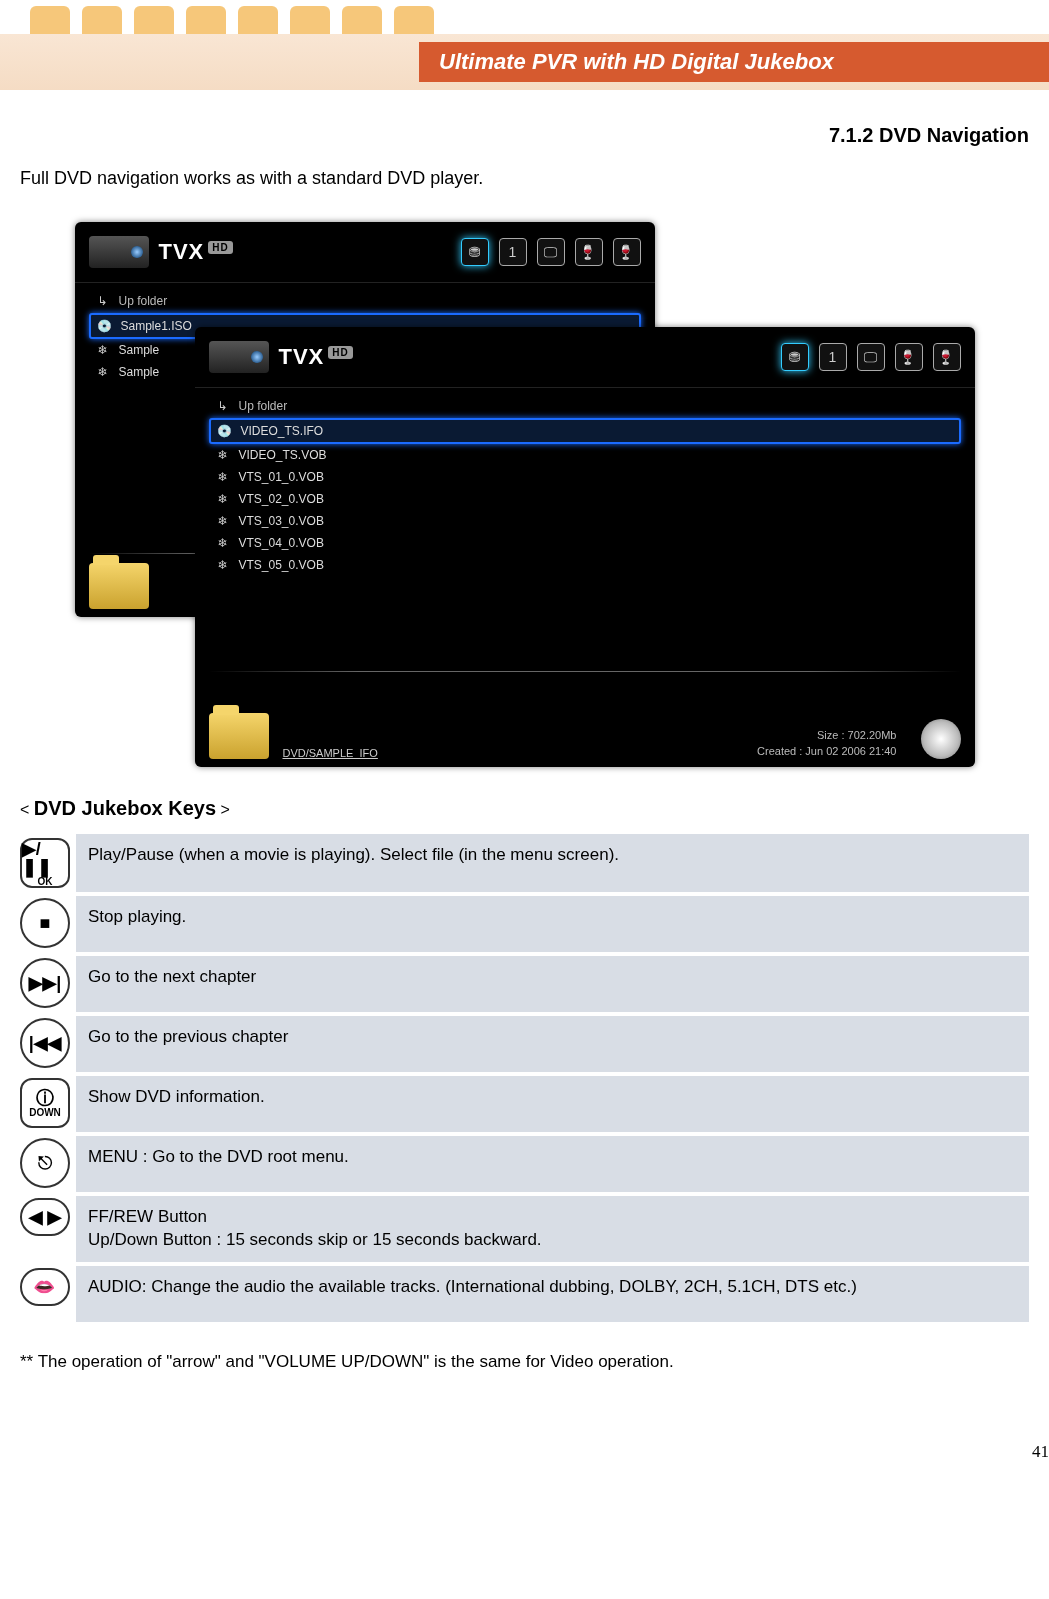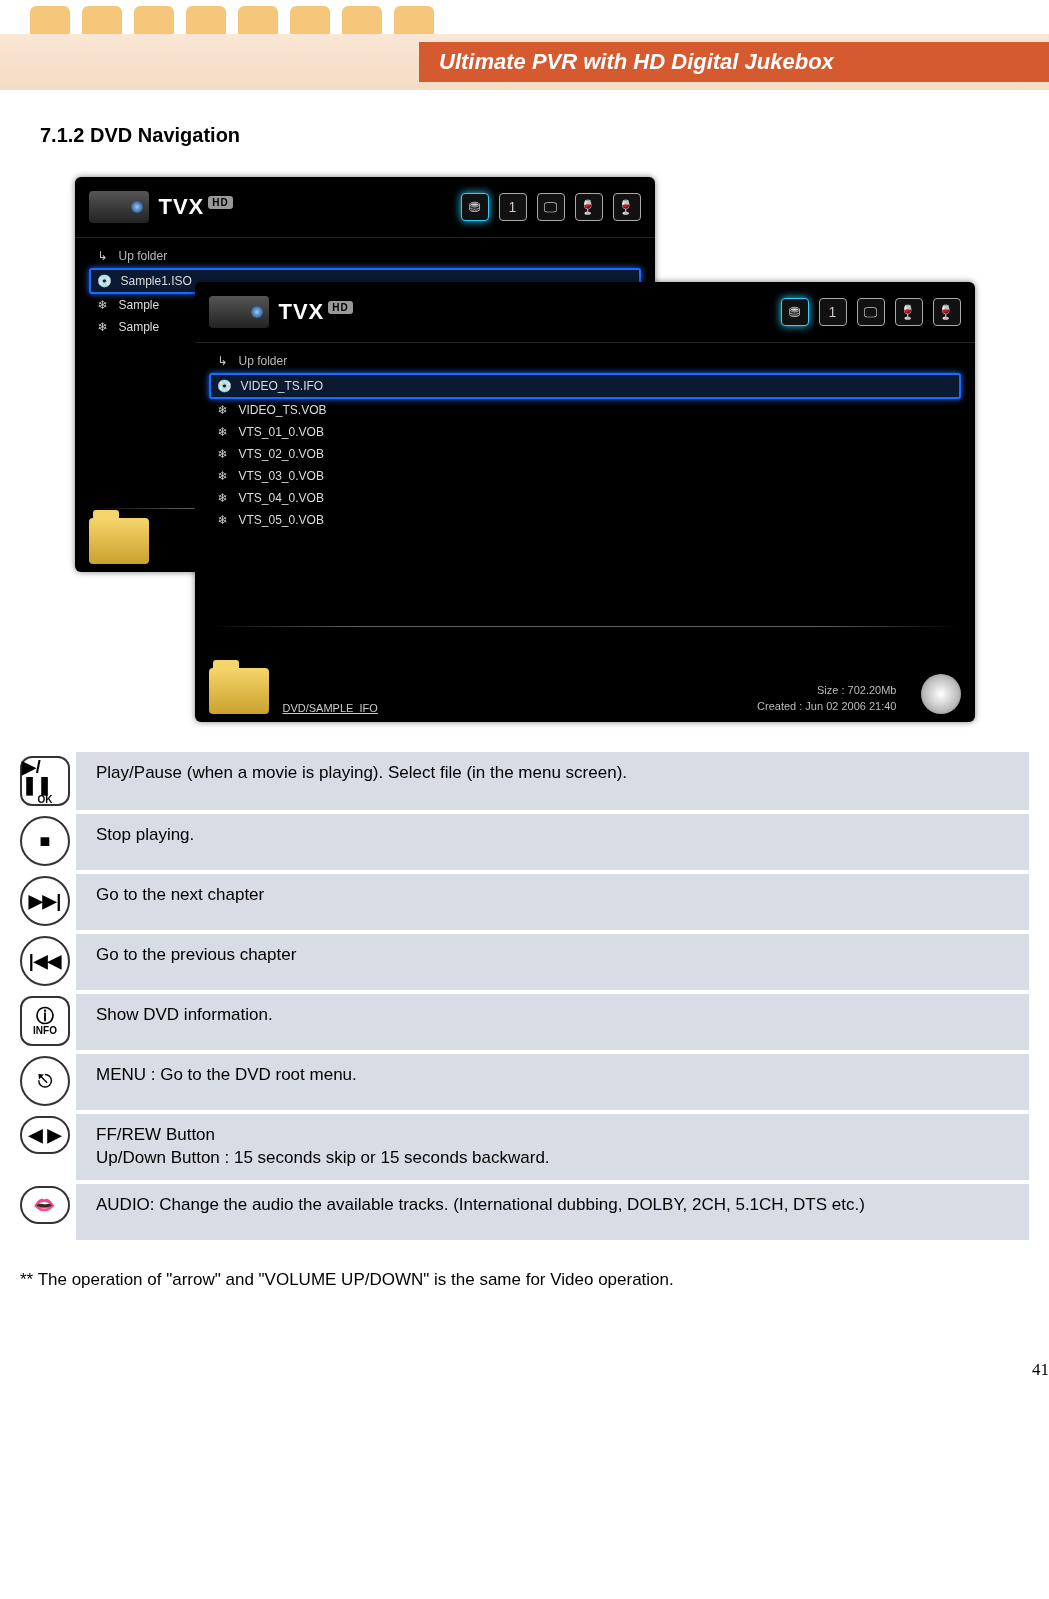--- a/index.html
+++ b/index.html
@@ -44,20 +44,21 @@
     display:flex;align-items:center;
     width: 590px;
   }
   .content {
     padding: 16px 20px 0 20px;
   }
   h3.section {
     font-size: 20px;
     font-weight: bold;
     margin: 18px 0 18px 20px;
+    text-align: right;
   }
   p.body {
     font-size: 18px;
     margin: 12px 0;
     line-height: 1.5;
   }
   .bold { font-weight: bold; }
   
   .figure-area {
     position: relative;
@@ -148,21 +149,21 @@
   .fb-meta {margin-left:auto;text-align:right;font-size:11px;color:#bbb;line-height:1.4;margin-top:47px;}
   .disc-ic{width:40px;height:40px;border-radius:50%;background:radial-gradient(#fff,#bbb 60%,#666);margin-left:10px;}
   
   h3.keys {
     font-size:20px;font-weight:bold;margin:26px 0 14px 0;
   }
   h3.keys .lt{font-weight:normal;font-size:16px;}
   .keys-table{width:100%;border-collapse:collapse;}
   .keys-table tr{height:60px;}
   .kcell-icon{width:56px;vertical-align:top;padding:4px 0;}
-  .kcell-desc{background:#d8dde5;padding:10px 20px;font-size:17px;vertical-align:top;line-height:1.35;border-bottom:4px solid #fff;}
+  .kcell-desc{background:#d8dde5;padding:10px 12px;font-size:17px;vertical-align:top;line-height:1.35;border-bottom:4px solid #fff;}
   .remote-btn{
     width:46px;height:46px;border:2px solid #333;border-radius:12px;
     display:flex;flex-direction:column;align-items:center;justify-content:center;
     font-size:10px;font-weight:bold;background:#fff;
   }
   .remote-btn .glyph{font-size:18px;line-height:1;}
   .remote-btn.round{border-radius:50%;}
   .remote-btn.oval{border-radius:22px;height:34px;}
   .remote-btn.split{flex-direction:row;gap:6px;}
   .footnote{font-size:17px;margin:26px 0;}
@@ -180,20 +181,21 @@
   <div class="tab-stub"></div>
   <div class="tab-stub"></div>
   <div class="tab-stub"></div>
 </div>
 <div class="header-band">
   <div class="header-title">Ultimate PVR with HD Digital Jukebox</div>
 </div>
 
 <div class="content">
   <h3 class="section">7.1.2 DVD Navigation</h3>
+  <p class="body">Full DVD navigation works as with a standard DVD player.</p>
 
   <div class="figure-area">
 
     <div class="fb-panel fb-back">
       <div class="fb-topbar">
         <div class="hdd-icon"></div>
         <span class="brand"><span>TVX</span><span class="brand-hd">HD</span></span>
         <div class="top-icons">
           <div class="top-ic glow">⛃</div>
           <div class="top-ic">1</div>
@@ -276,20 +278,21 @@
         <div class="fb-path">DVD/SAMPLE_IFO</div>
         <div class="fb-meta">
           <div>Size : 702.20Mb</div>
           <div>Created : Jun 02 2006   21:40</div>
         </div>
         <div class="disc-ic"></div>
       </div>
     </div>
   </div>
 
+  <h3 class="keys"><span class="lt">&lt; </span><span>DVD Jukebox Keys</span><span class="lt"> &gt;</span></h3>
 
   <table class="keys-table">
     <tbody>
         <tr>
       <td class="kcell-icon">
             <div class="remote-btn">
               <span class="glyph">▶/❚❚</span>
               <span>OK</span>
             </div>
           </td>
@@ -316,21 +319,21 @@
             <div class="remote-btn round">
               <span class="glyph">|◀◀</span>
             </div>
           </td>
       <td class="kcell-desc">Go to the previous chapter</td>
     </tr>
     <tr>
       <td class="kcell-icon">
             <div class="remote-btn">
               <span class="glyph">ⓘ</span>
-              <span>INFO</span>
+              <span>DOWN</span>
             </div>
           </td>
       <td class="kcell-desc">Show DVD information.</td>
     </tr>
     <tr>
       <td class="kcell-icon">
             <div class="remote-btn round">
               <span class="glyph">⎋</span>
             </div>
           </td>

